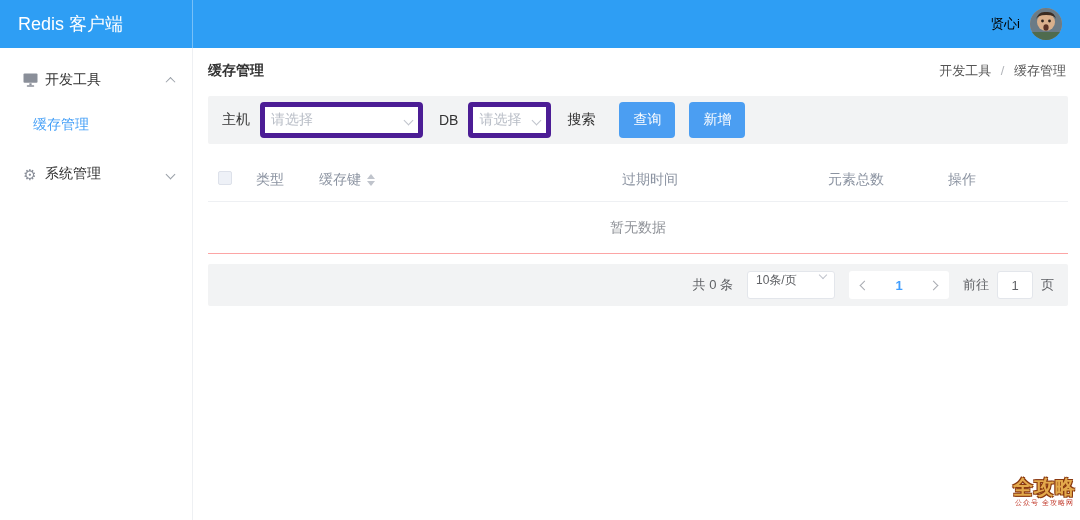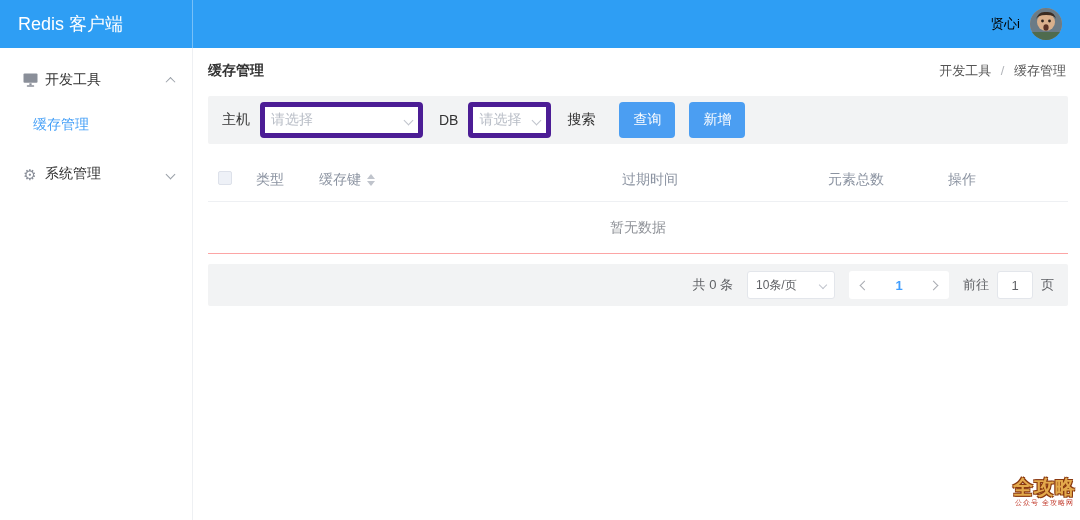--- a/index.html
+++ b/index.html
@@ -54,21 +54,21 @@
   .t-col-expire { width:206px; }
   .t-col-count { width:120px; }
   .t-col-op { width:120px; }
   .checkbox { width:14px; height:14px; border:1px solid #dde1ea; background:#eef1f7; border-radius:2px; display:inline-block; cursor:pointer; }
   .sorter { display:inline-flex; flex-direction:column; gap:2px; cursor:pointer; }
   .sorter .tri-up { width:0; height:0; border-left:4px solid transparent; border-right:4px solid transparent; border-bottom:5px solid #c0c4cc; }
   .sorter .tri-down { width:0; height:0; border-left:4px solid transparent; border-right:4px solid transparent; border-top:5px solid #c0c4cc; }
   .t-empty { height:52px; display:flex; align-items:center; justify-content:center; color:#909399; font-size:14px; border-bottom:1px solid #fca5a5; }
 
   .page-bar { margin:10px 12px 0 14px; height:42px; background:#f2f3f4; border-radius:2px; display:flex; align-items:center; justify-content:flex-end; padding:0 14px; gap:14px; color:#606266; font-size:13px; }
-  .psel { width:88px; height:28px; background:#fff; border:1px solid #e3e6eb; border-radius:3px; display:flex; align-items:center; justify-content:space-between; padding:0 8px; cursor:pointer; }
+  .psel { width:88px; height:28px; background:#fff; border:1px solid #e3e6eb; border-radius:3px; display:flex; justify-content:space-between; padding:0 8px; cursor:pointer; }
   .psel .ph { color:#606266; font-size:12px; }
   .psel .chev { width:6px; height:6px; border-color:#c0c4cc; }
   .pager { height:28px; min-width:100px; background:#fff; border-radius:3px; display:flex; align-items:center; justify-content:space-between; padding:0 12px; }
   .pg-arrow { width:7px; height:7px; border-left:1.5px solid #a8abb2; border-bottom:1.5px solid #a8abb2; display:inline-block; cursor:pointer; }
   .pg-prev { transform:rotate(45deg); }
   .pg-next { transform:rotate(225deg); }
   .pg-num { color:#409eff; font-weight:bold; font-size:13px; cursor:pointer; padding:0 14px; }
   .goto { display:flex; align-items:center; gap:8px; }
   .goto-input { width:36px; height:28px; border:1px solid #e3e6eb; border-radius:3px; text-align:center; font-size:13px; color:#606266; outline:none; background:#fff; font-family:inherit; }
 

